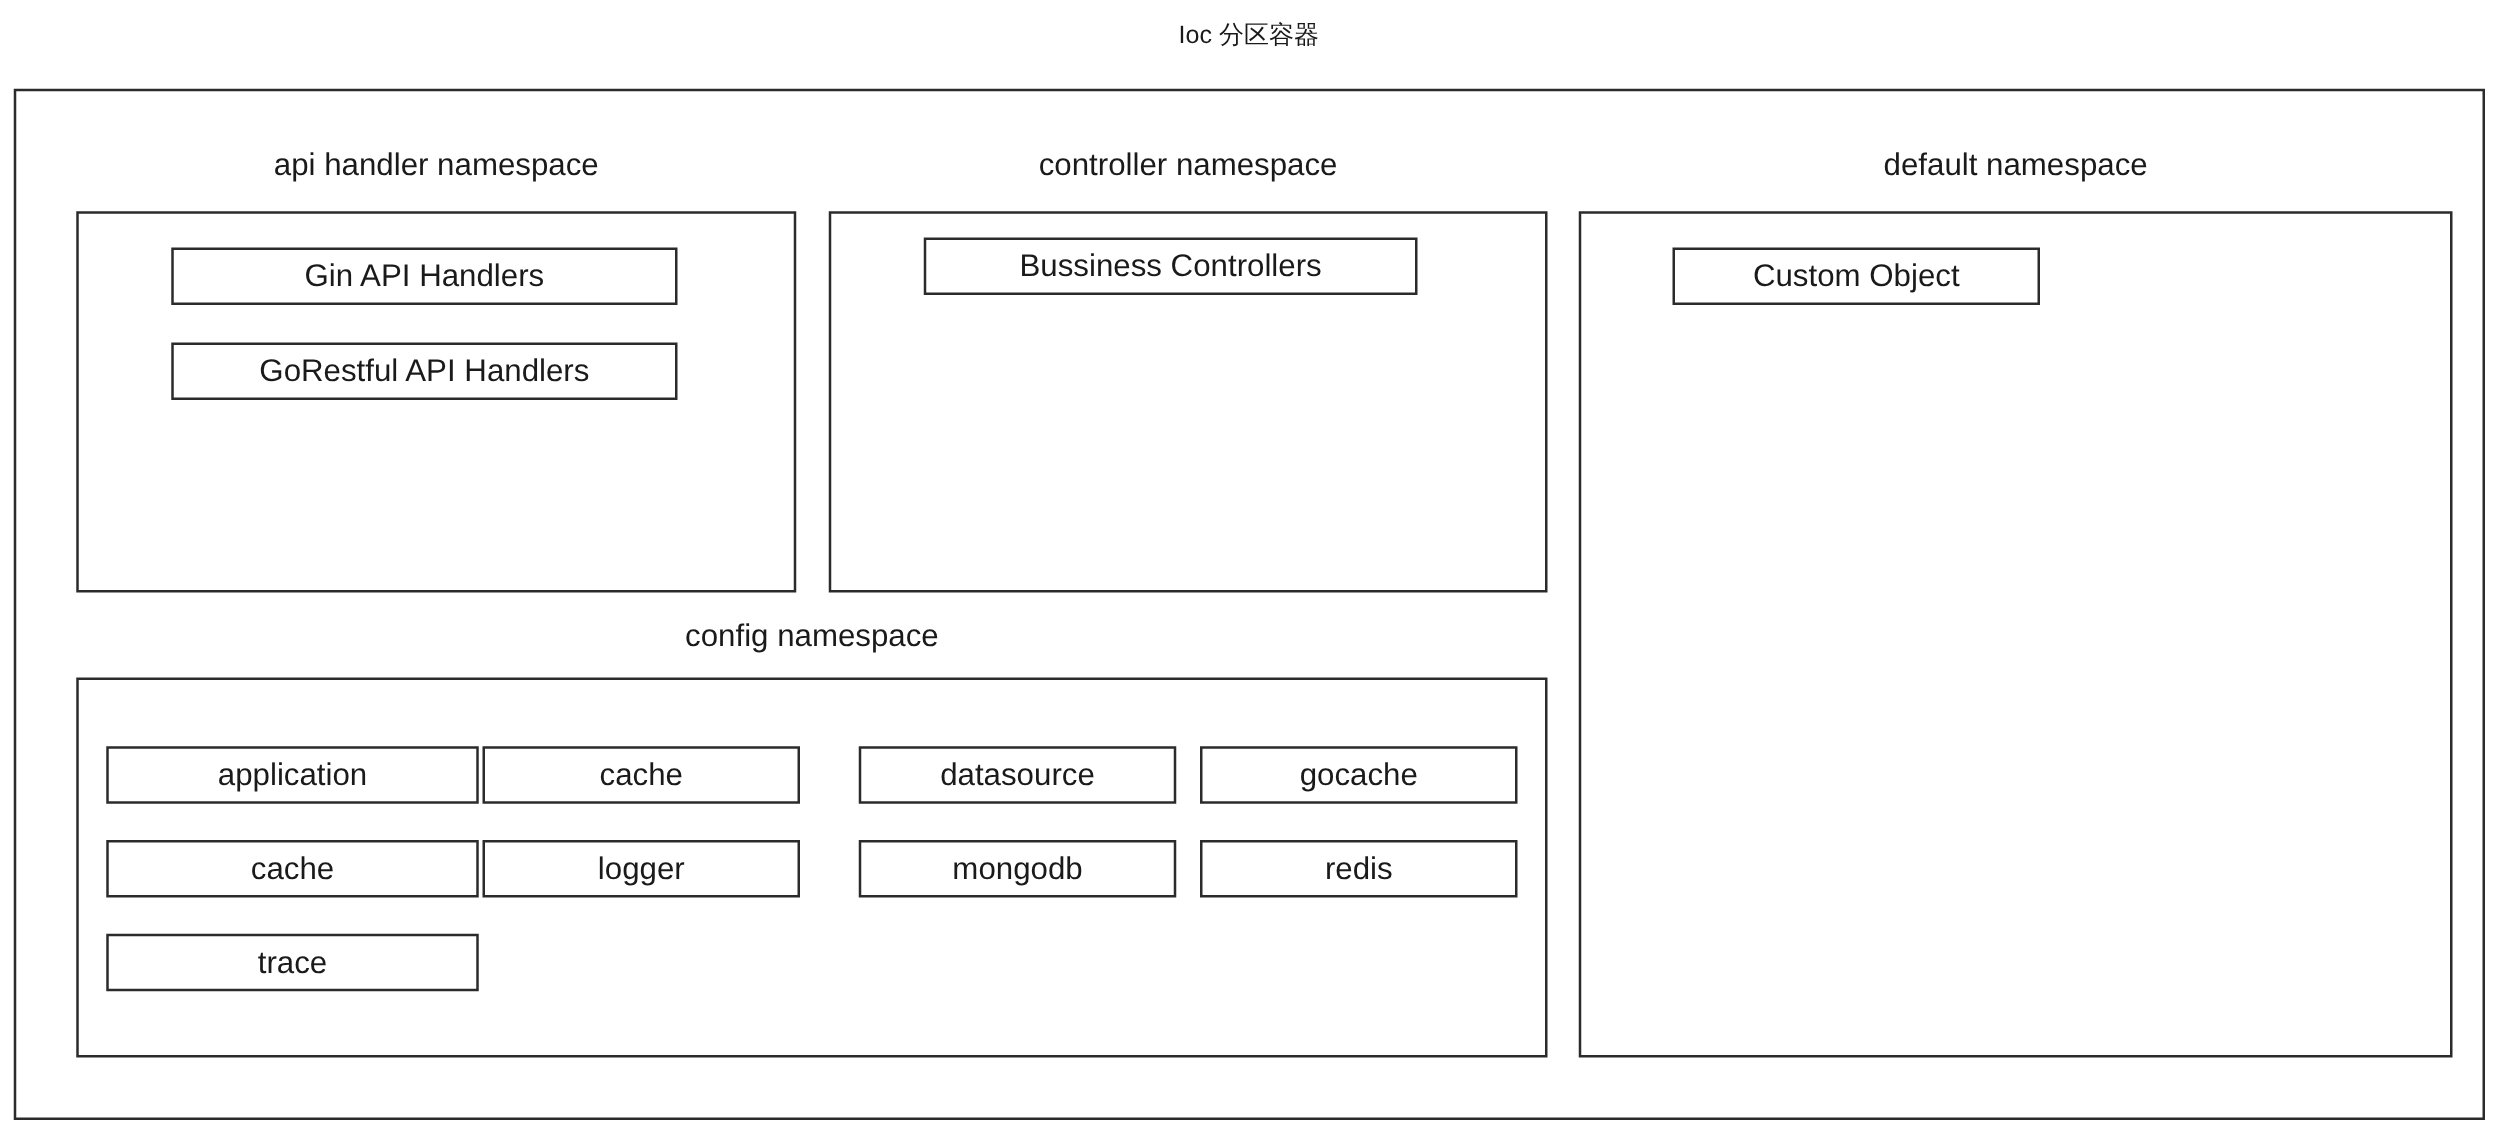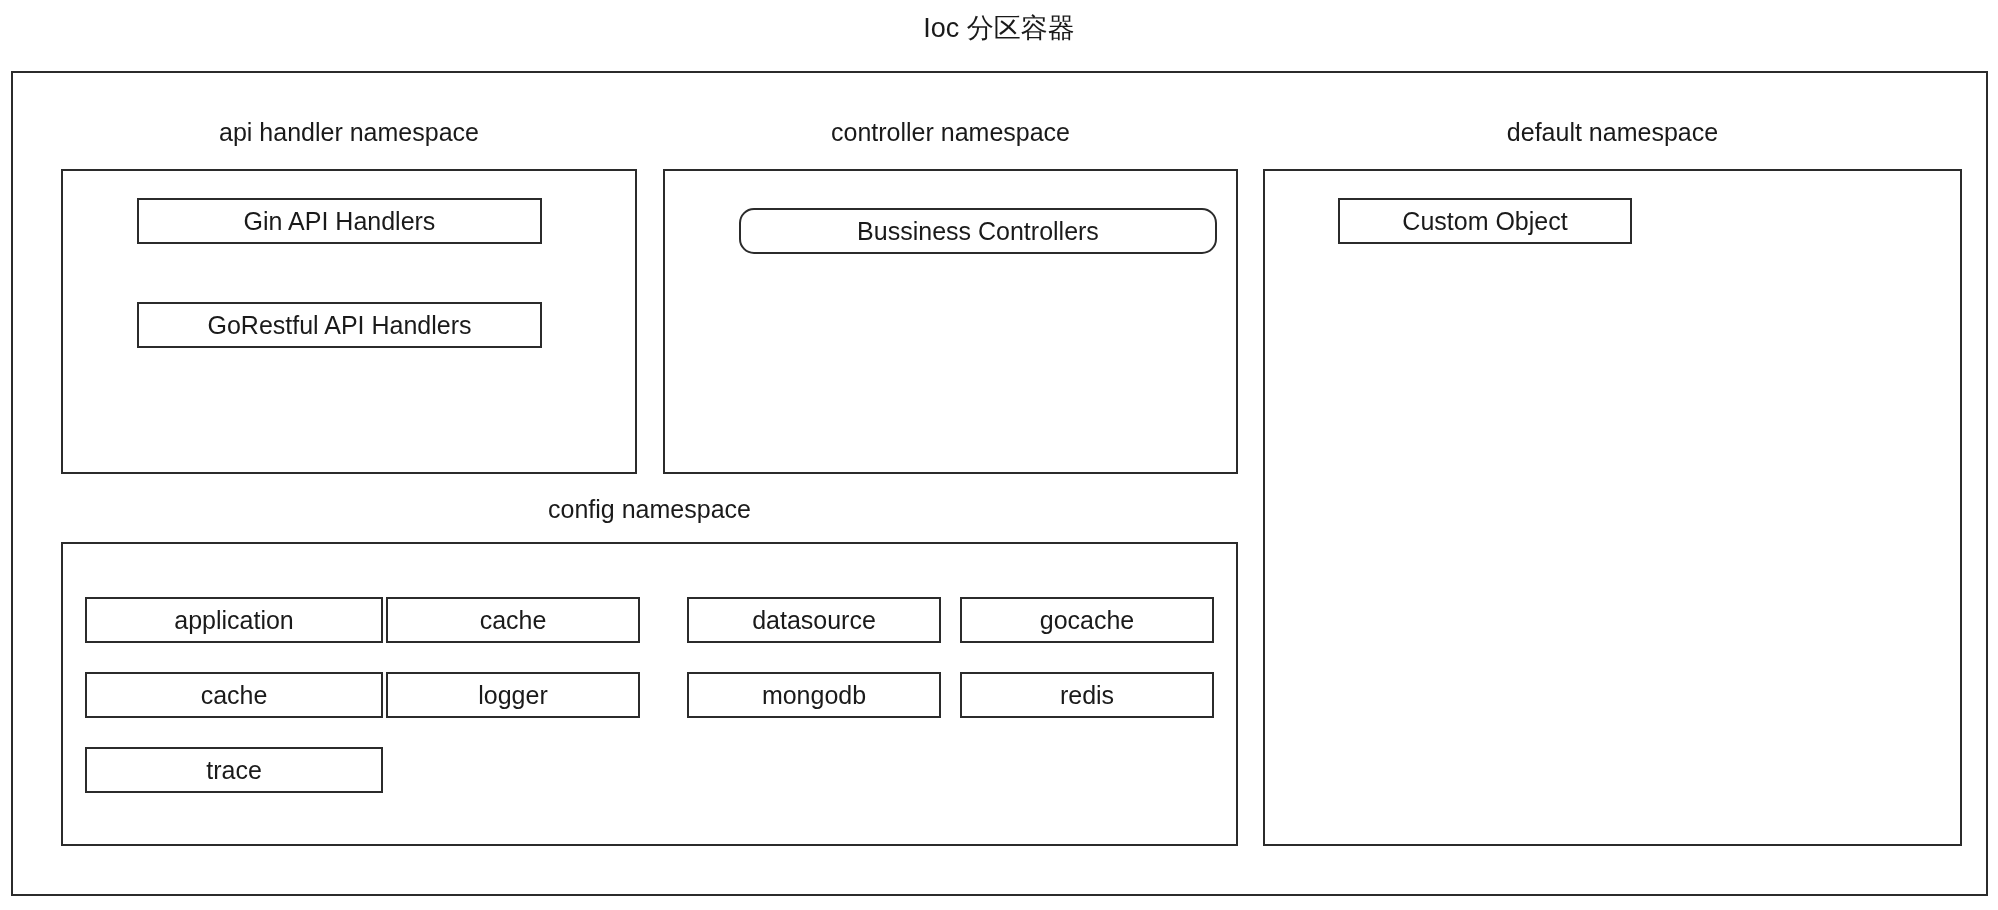--- a/index.html
+++ b/index.html
@@ -22,21 +22,21 @@
     height: 910px;
   }
 
   
   .diagram-title {
     position: absolute;
     left: 0;
     top: 13px;
     width: 1998px;
     text-align: center;
-    font-size: 27px;
+    font-size: 20px;
     line-height: 30px;
     color: #1a1a1a;
     white-space: nowrap;
   }
 
   
   .box {
     position: absolute;
     box-sizing: border-box;
     border: 2px solid #2b2b2b;
@@ -81,24 +81,24 @@
     justify-content: center;
     font-size: 25px;
     line-height: 28px;
     color: #1a1a1a;
     white-space: nowrap;
     height: 46px;
   }
 
   
   .item-gin       { left: 137px; top: 198px; width: 405px; }
-  .item-gorestful { left: 137px; top: 274px; width: 405px; margin-top: 28px; }
+  .item-gorestful { left: 137px; top: 274px; width: 405px; }
 
   
-  .item-bussiness { left: 739px; top: 208px; width: 478px; border-radius: 15px; }
+  .item-bussiness { left: 739px; top: 190px; width: 395px; }
 
   
   .item-custom    { left: 1338px; top: 198px; width: 294px; }
 
   
   .cfg-r1 { top: 597px; }
   .cfg-r2 { top: 672px; }
   .cfg-r3 { top: 747px; }
   .cfg-c1 { left: 85px;  width: 298px; }
   .cfg-c2 { left: 386px; width: 254px; }

